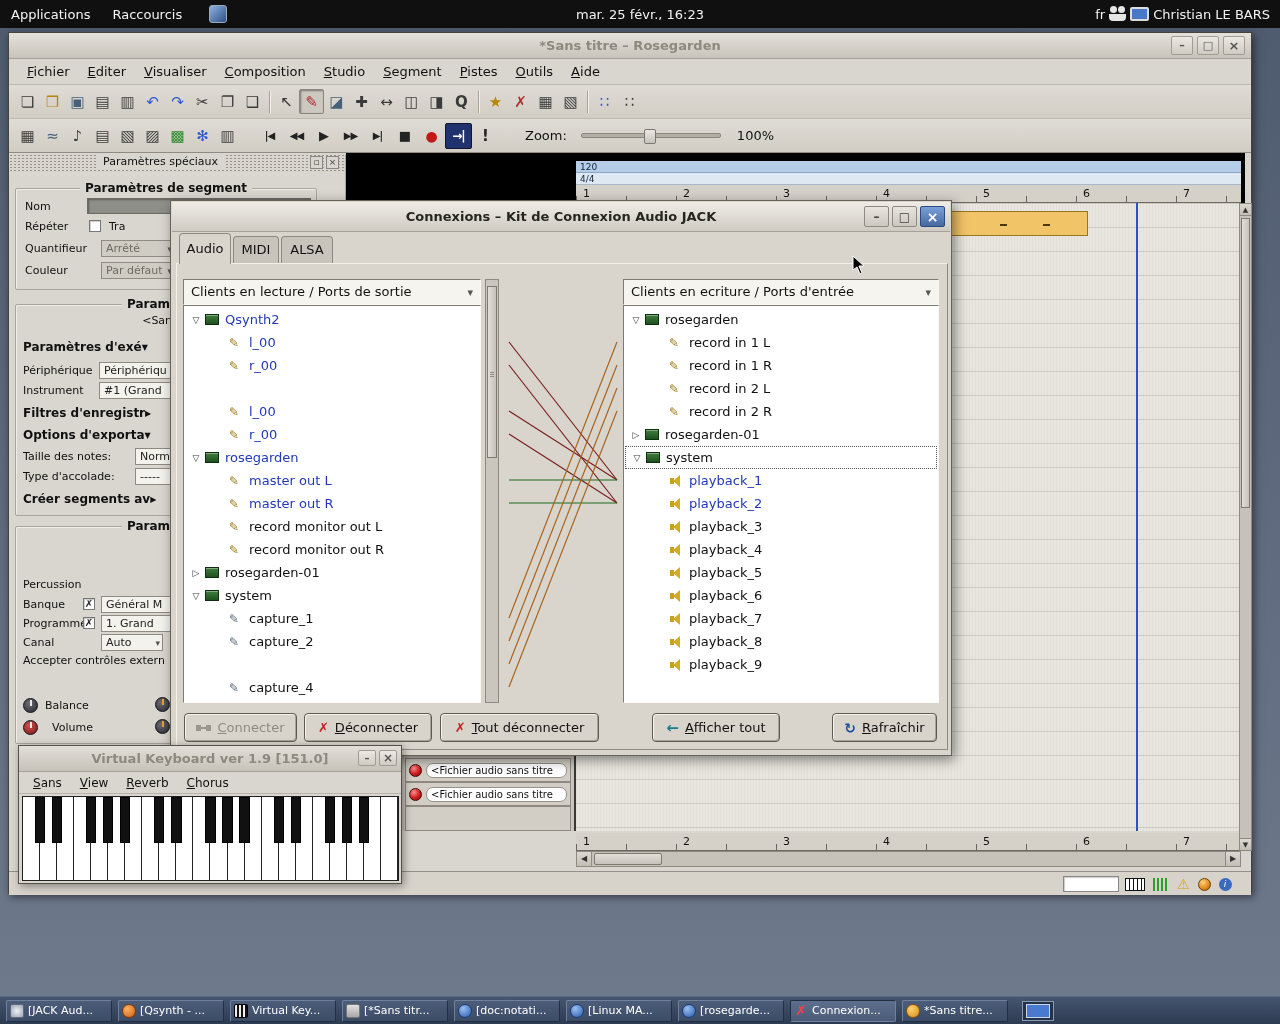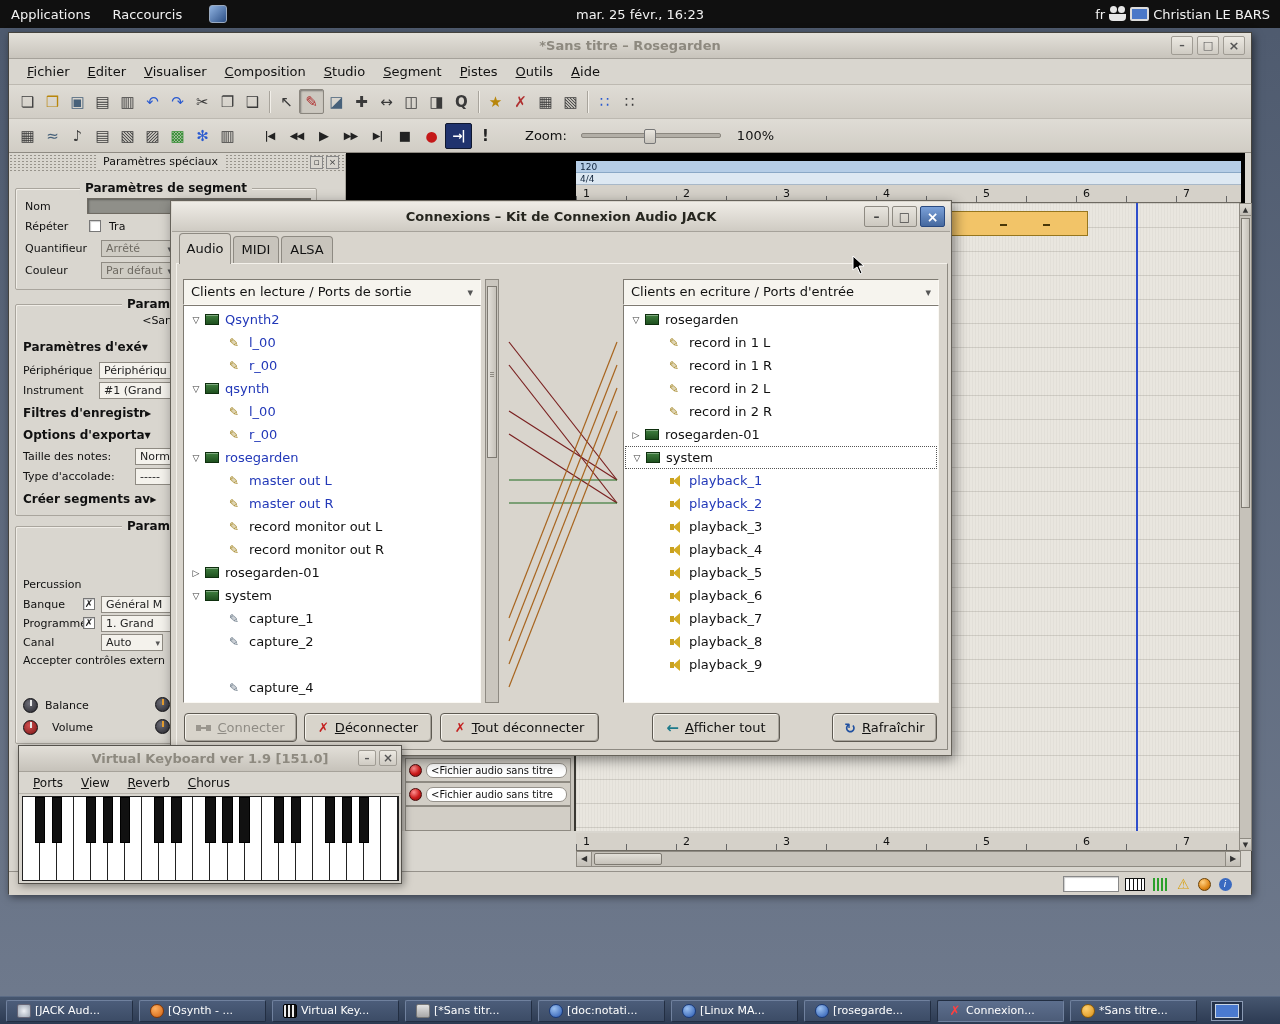--- a/index.html
+++ b/index.html
@@ -165,21 +165,21 @@
 .vwbtn{width:18px;height:16px;border:1px solid #a09c94;border-radius:2px;background:linear-gradient(#ece9e2,#cfcbc3);color:#555;font-size:10px;display:flex;align-items:center;justify-content:center}
 .vwbtn.min::after{content:"–"}.vwbtn.cls::after{content:"×";font-size:12px}
 .vmenubar{height:22px;display:flex;align-items:center;gap:2px;padding-left:6px;font-size:12px;border-bottom:1px solid #b8b4ac;background:#d9d6cf}
 .vmitem{padding:1px 8px}
 #piano{position:absolute;left:3px;top:50px;width:377px;height:85px;background:#fff;border:1px solid #222}
 .wkey{position:absolute;top:0;height:100%;background:#fff;border-right:1px solid #222}
 .bkey{position:absolute;top:0;height:55%;background:#111;border:1px solid #000;z-index:2}
 
 
 #taskbar{position:absolute;left:0;bottom:0;width:1280px;height:28px;background:linear-gradient(#46566f,#2c3a52);border-top:1px solid #5a6a84;display:flex;align-items:center;padding-left:6px;gap:6px;z-index:30}
-.task{width:127px;height:22px;background:linear-gradient(#4c5d7a,#3c4c66);border:1px solid;border-color:#70819e #222e42 #222e42 #70819e;border-radius:2px;display:flex;align-items:center;gap:4px;padding:0 10px;color:#fff;font-size:11px;overflow:hidden;white-space:nowrap;flex:none}
+.task{width:106px;height:22px;background:linear-gradient(#4c5d7a,#3c4c66);border:1px solid;border-color:#70819e #222e42 #222e42 #70819e;border-radius:2px;display:flex;align-items:center;gap:4px;padding:0 3px;color:#fff;font-size:11px;overflow:hidden;white-space:nowrap;flex:none}
 .task.active{background:linear-gradient(#5d6f8e,#4c5c78);border-color:#222e42 #70819e #70819e #222e42}
 .tic{width:14px;height:14px;flex:none;border-radius:2px}
 .tic.jack{background:radial-gradient(circle at 50% 50%,#eef1f6,#9aa4b2);border:1px solid #667}
 .tic.qsynth{border-radius:50%;background:radial-gradient(circle at 35% 30%,#ffb060,#d06010);border:1px solid #803808}
 .tic.vkb{background:repeating-linear-gradient(90deg,#eee 0 2px,#111 2px 4px);border:1px solid #000}
 .tic.rgdoc{background:linear-gradient(#e2e2e2,#a8a8a8);border:1px solid #777}
 .tic.globe{border-radius:50%;background:radial-gradient(circle at 35% 30%,#9ac0f0,#2858b0);border:1px solid #1a3a78}
 .tic.connx{border:none;color:#ff4040;font-weight:bold;font-size:13px;line-height:14px;text-align:center}
 .tic.connx::after{content:"✗"}
 .tic.rg{border-radius:50%;background:radial-gradient(circle at 35% 30%,#ffd070,#d89018);border:1px solid #8a5a08}
@@ -444,25 +444,20 @@
         <span class="tlabel blue">Qsynth2</span>
       </div>
     <div class="trow port" style="top:25px">
         <span class="pen"></span>
         <span class="tlabel blue">l_00</span>
       </div>
     <div class="trow port" style="top:48px">
         <span class="pen"></span>
         <span class="tlabel blue">r_00</span>
       </div>
-    <div class="trow" style="top:71px">
-        <span class="texp open"></span>
-        <span class="tcli"></span>
-        <span class="tlabel blue">qsynth</span>
-      </div>
     <div class="trow port" style="top:94px">
         <span class="pen"></span>
         <span class="tlabel blue">l_00</span>
       </div>
     <div class="trow port" style="top:117px">
         <span class="pen"></span>
         <span class="tlabel blue">r_00</span>
       </div>
     <div class="trow" style="top:140px">
         <span class="texp open"></span>
@@ -622,21 +617,21 @@
 
 <div id="vkb-window">
   <div class="vtitlebar">
     <span>Virtual Keyboard ver 1.9 [151.0]</span>
     <span class="vwbtns">
       <span class="vwbtn min"></span>
       <span class="vwbtn cls"></span>
     </span>
   </div>
   <div class="vmenubar">
-    <span class="vmitem mn">Ports</span>
+    <span class="vmitem mn">Sans</span>
     <span class="vmitem mn">View</span>
     <span class="vmitem mn">Reverb</span>
     <span class="vmitem mn">Chorus</span>
   </div>
   <div id="piano">
       <div class="wkey" style="left: 0%; width: 4.54545%;"></div>
       <div class="wkey" style="left: 4.54545%; width: 4.54545%;"></div>
       <div class="wkey" style="left: 9.09091%; width: 4.54545%;"></div>
       <div class="wkey" style="left: 13.6364%; width: 4.54545%;"></div>
       <div class="wkey" style="left: 18.1818%; width: 4.54545%;"></div>

